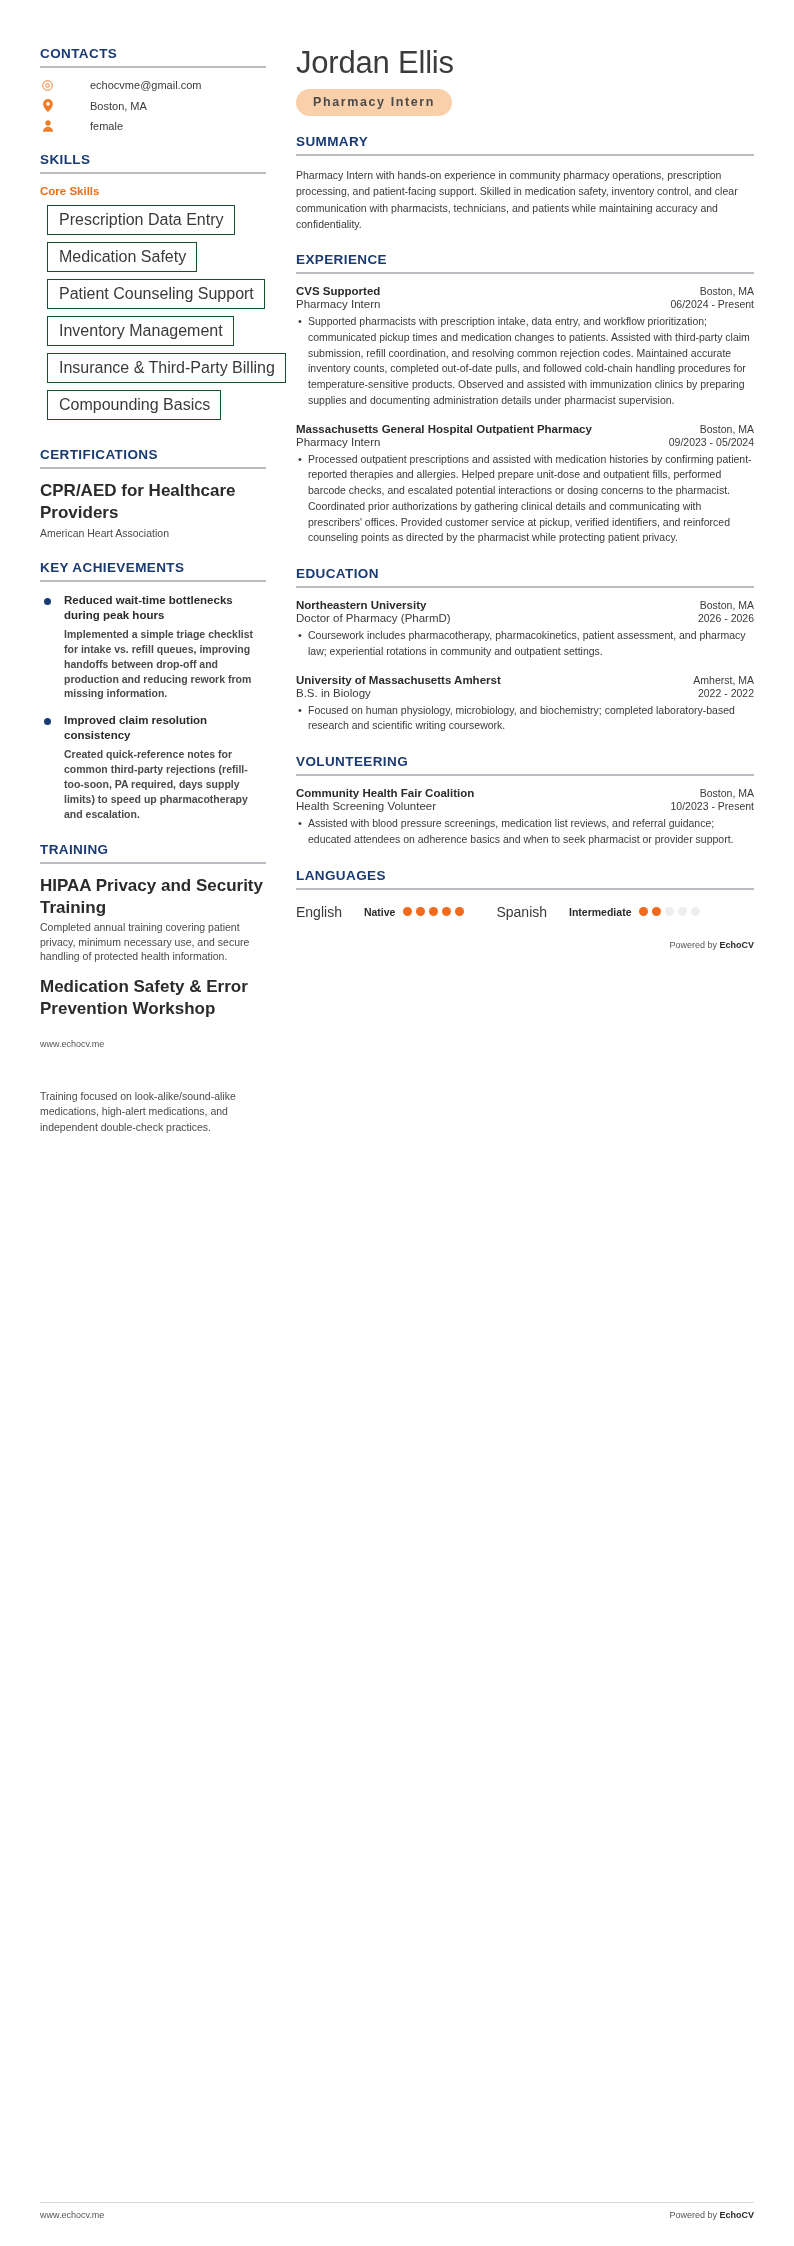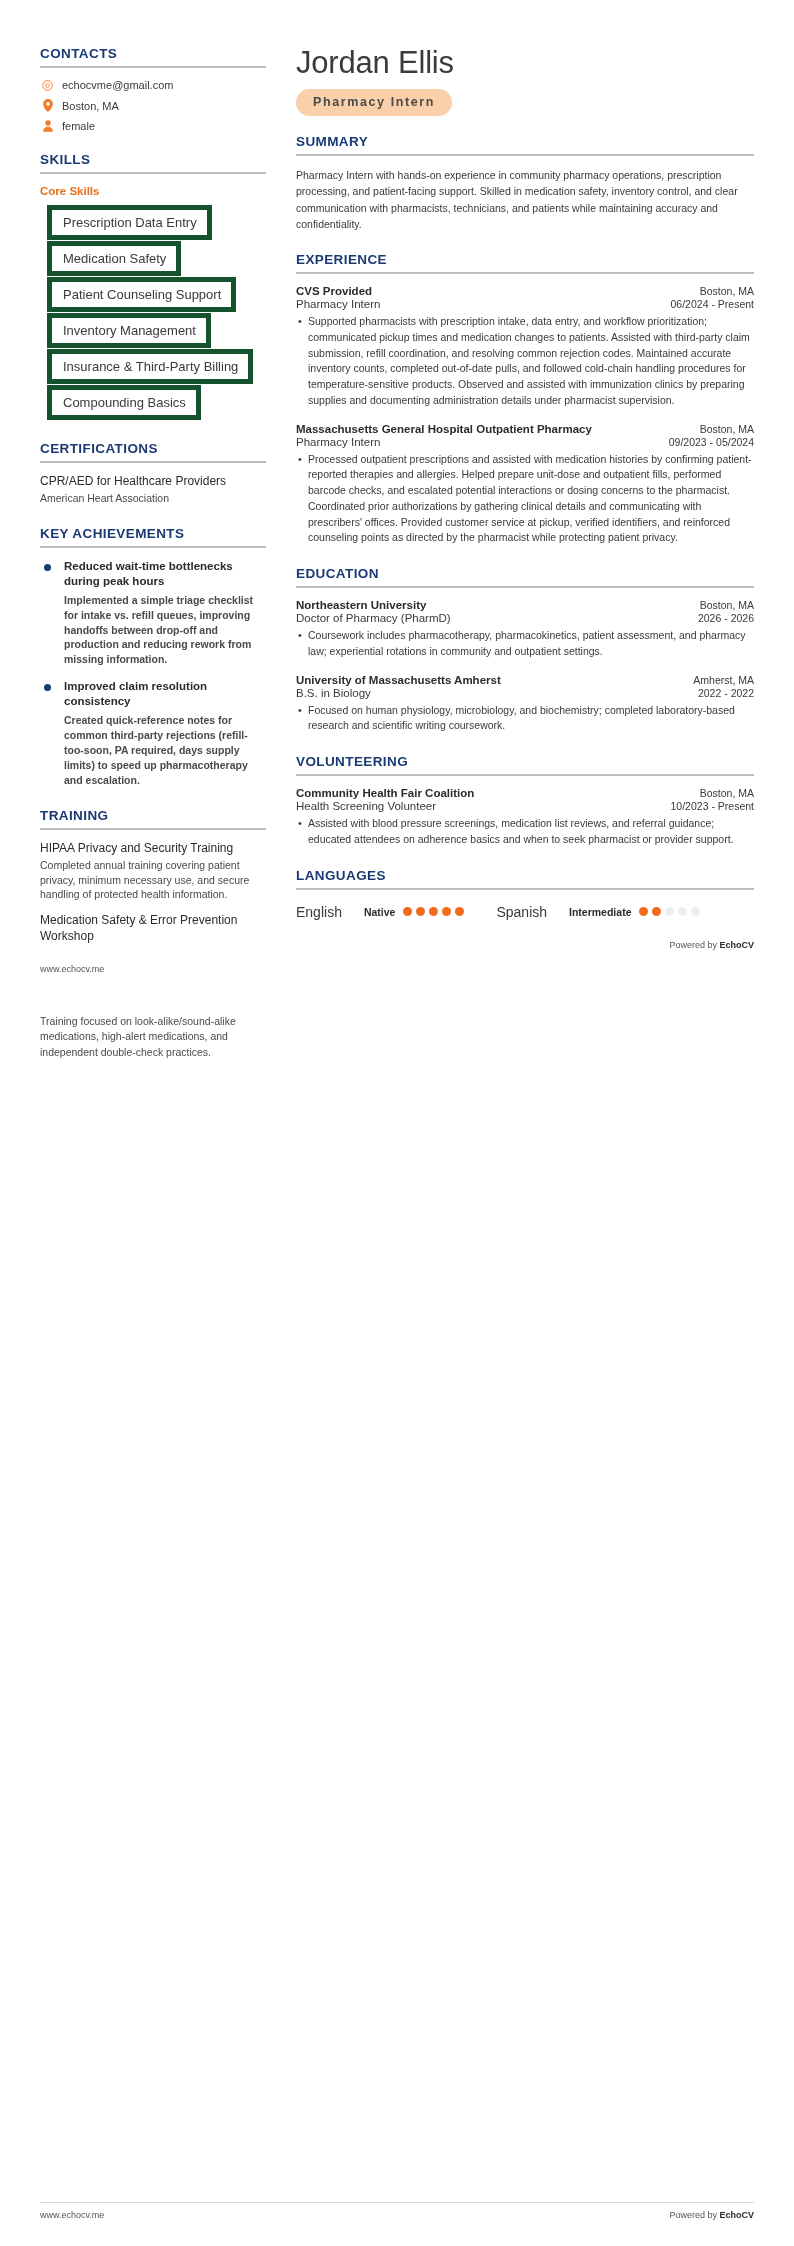--- a/index.html
+++ b/index.html
@@ -34,20 +34,21 @@
     background: #b9bcc0;
     margin-bottom: 11px;
   }
   .sec { margin-bottom: 20px; }
 
   
   .contact-row {
     display: flex;
     align-items: center;
     margin-bottom: 8px;
+    gap: 28px;
   }
   .contact-icon {
     width: 15px;
     flex: 0 0 15px;
     display: flex;
     align-items: center;
     justify-content: center;
     margin-right: 7px;
   }
   .contact-icon svg { display: block; }
@@ -55,34 +56,34 @@
 
   
   .skill-group-title {
     color: #e8701a;
     font-size: 11.5px;
     font-weight: bold;
     margin-bottom: 8px;
   }
   .skill-chip {
     display: inline-block;
-    border: 5px solid #14532d;
+    border: 1px solid #14532d;
     padding: 5px 10px 5px 11px;
-    font-size: 13px;
-    color: #3a3a3a;
-    margin-bottom: 1px;
+    font-size: 16px;
+    color: #3a3a3a;
+    margin-bottom: 7px;
     white-space: nowrap;
   }
   .skill-chip-wrap { padding-left: 7px; }
 
   
   .entry { margin-bottom: 12px; }
   .entry-title {
-    font-size: 12px;
-    font-weight: normal;
+    font-size: 17px;
+    font-weight: bold;
     color: #2b2b2b;
     line-height: 1.28;
     margin-bottom: 2px;
   }
   .entry-sub {
     font-size: 10.5px;
     color: #4a4a4a;
     line-height: 1.38;
   }
 
@@ -382,21 +383,21 @@
         <div class="summary-text">Pharmacy Intern with hands-on experience in community pharmacy operations, prescription processing, and patient-facing support. Skilled in medication safety, inventory control, and clear communication with pharmacists, technicians, and patients while maintaining accuracy and confidentiality.</div>
       </div>
 
       
       <div class="sec">
         <div class="sec-title">EXPERIENCE</div>
         <div class="sec-rule"></div>
 
         <div class="r-entry">
           <div class="r-head">
-            <span class="r-org">CVS Provided</span>
+            <span class="r-org">CVS Supported</span>
             <span class="r-loc">Boston, MA</span>
           </div>
           <div class="r-sub">
             <span class="r-title">Pharmacy Intern</span>
             <span class="r-date">06/2024 - Present</span>
           </div>
           <ul class="r-bullets">
             <li>Supported pharmacists with prescription intake, data entry, and workflow prioritization; communicated pickup times and medication changes to patients. Assisted with third-party claim submission, refill coordination, and resolving common rejection codes. Maintained accurate inventory counts, completed out-of-date pulls, and followed cold-chain handling procedures for temperature-sensitive products. Observed and assisted with immunization clinics by preparing supplies and documenting administration details under pharmacist supervision.</li>
           </ul>
         </div>

